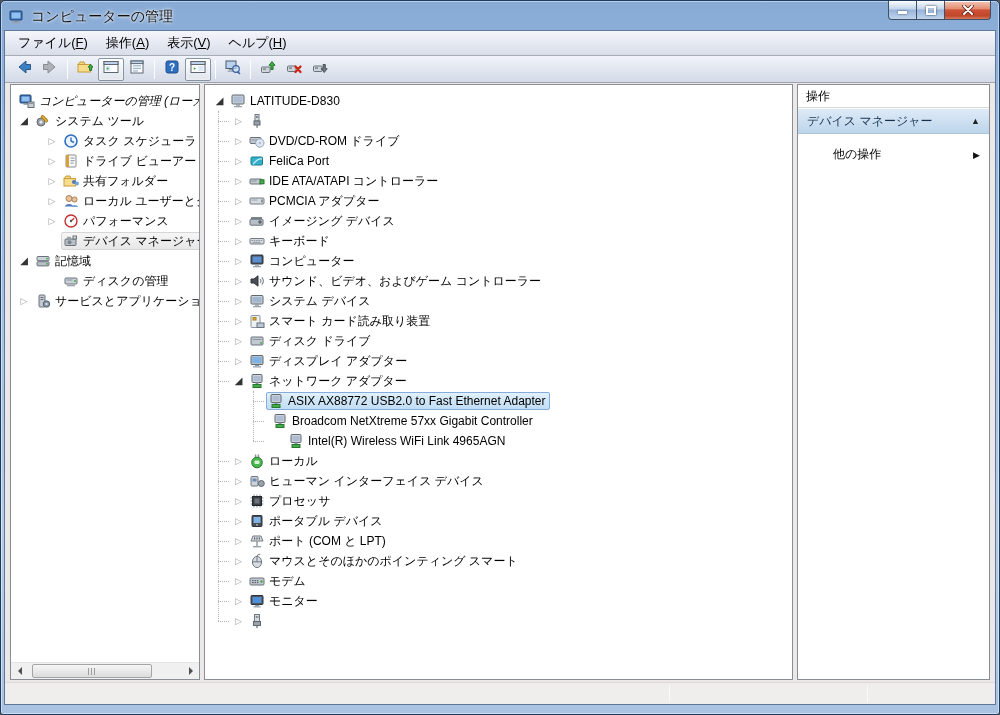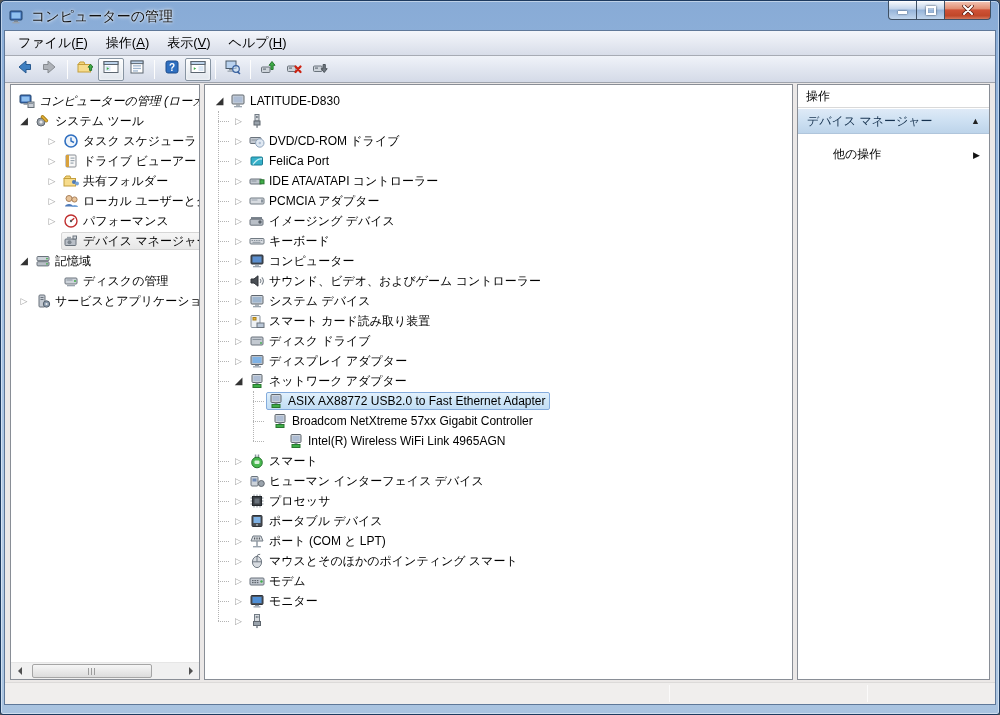--- a/index.html
+++ b/index.html
@@ -650,21 +650,21 @@
               <span class="exp">▷</span>
               <span class="sel">
                 <span class="icon">
                   <svg viewBox="0 0 16 16" width="16" height="16">
                     <rect x="5.8" y="1.5" width="1.5" height="4" fill="#8a949e"></rect>
                     <rect x="8.7" y="1.5" width="1.5" height="4" fill="#8a949e"></rect>
                     <circle cx="8" cy="9.5" r="5.3" fill="#49b84f" stroke="#28762f"></circle>
                     <rect x="5.5" y="7.5" width="5" height="3.5" rx="1" fill="#d9f2da"></rect>
                   </svg>
                 </span>
-                <span class="lbl">スマート</span>
+                <span class="lbl">ローカル</span>
               </span>
             </div>
             <div class="trow" data-indent="1" style="padding-left: 25px;">
               <span class="exp">▷</span>
               <span class="sel">
                 <span class="icon">
                   <svg viewBox="0 0 16 16" width="16" height="16">
                     <rect x="2" y="3.5" width="7" height="9.5" rx="1" fill="#cdd3da" stroke="#6a737c"></rect>
                     <rect x="3.5" y="5.5" width="4" height="3" fill="#6f89b5"></rect>
                     <circle cx="12.3" cy="10.5" r="3" fill="#9aa3ac" stroke="#5f666e"></circle>

